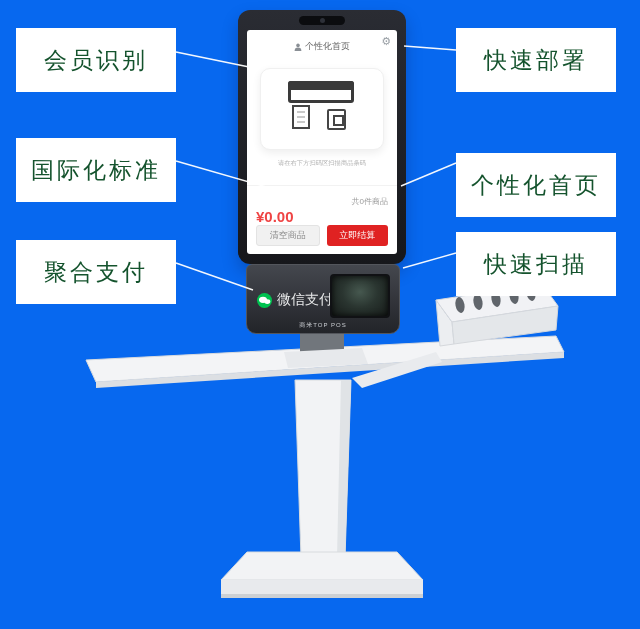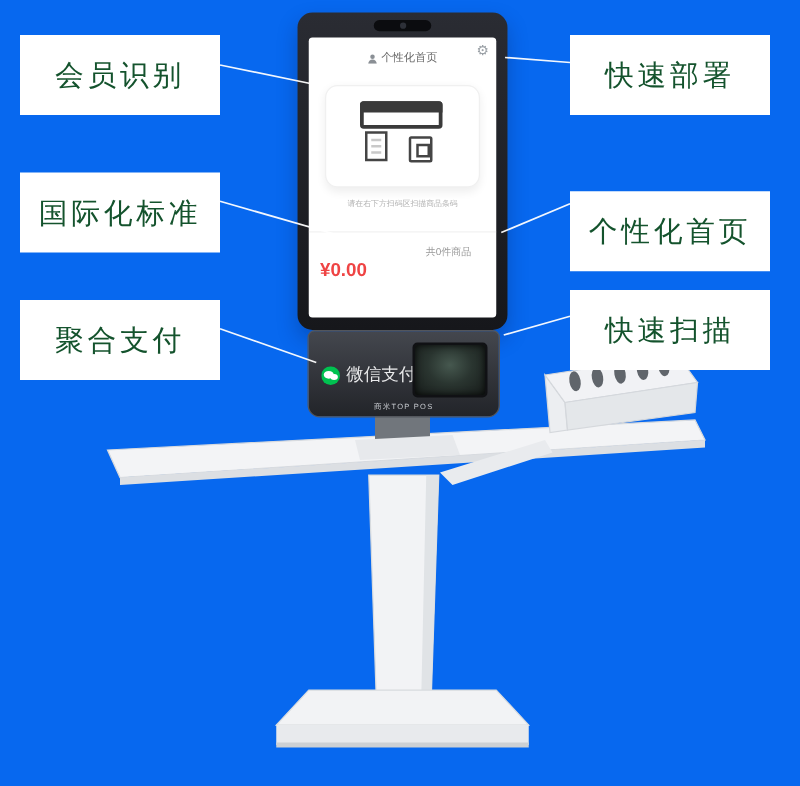--- a/index.html
+++ b/index.html
@@ -65,21 +65,21 @@
     height:2px; background:#c9c9c9; box-shadow:0 5px 0 #c9c9c9, 0 10px 0 #c9c9c9; }
   .tag { position:absolute; left:66px; top:40px; width:19px; height:21px;
     border:2px solid #454545; border-radius:2px; background:#fff; }
   .tag::before { content:""; position:absolute; left:4px; top:4px; width:7px; height:7px;
     border:2px solid #454545; }
   .scr-hint {
     position:absolute; top:128px; left:0; right:0; text-align:center;
     font-size:7px; color:#b3b3b3; transform:scale(.9);
   }
   .scr-sep { position:absolute; left:0; right:0; top:155px; height:1px; background:#f2f2f2; }
-  .scr-count { position:absolute; right:20px; top:166px; font-size:8px; color:#9a9a9a; }
+  .scr-count { position:absolute; right:9px; top:166px; font-size:8px; color:#9a9a9a; }
   .scr-price { position:absolute; left:9px; top:178px; font-size:15px; font-weight:700; color:#ef4444; }
   .scr-btns { position:absolute; left:9px; right:9px; bottom:8px; display:flex; gap:7px; height:21px; }
   .btn { flex:1; display:flex; align-items:center; justify-content:center;
     font-size:9px; border-radius:3px; cursor:pointer; }
   .btn-clear { background:#f1f1f1; color:#8a8a8a; border:1px solid #e3e3e3; }
   .btn-pay { background:#e02222; color:#fff; }
 
   
   .pay-module {
     position:absolute; left:246px; top:264px; width:154px; height:70px;
@@ -148,20 +148,24 @@
         <div class="printer"></div>
         <div class="receipt"></div>
         <div class="tag"></div>
       </div>
 
       <div class="scr-hint">请在右下方扫码区扫描商品条码</div>
       <div class="scr-sep"></div>
       <div class="scr-count">共0件商品</div>
       <div class="scr-price">¥0.00</div>
 
+      <div class="scr-btns">
+        <div class="btn btn-clear">清空商品</div>
+        <div class="btn btn-pay">立即结算</div>
+      </div>
     </div>
   </div>
 
   <div class="pay-module">
     <div class="wx-row">
       <svg width="15" height="15" viewBox="0 0 15 15">
         <circle cx="7.5" cy="7.5" r="7.5" fill="#00c250"></circle>
         <ellipse cx="6" cy="6.8" rx="4" ry="3.1" fill="#ffffff"></ellipse>
         <ellipse cx="10.3" cy="8.6" rx="3" ry="2.4" fill="#ffffff"></ellipse>
       </svg>

